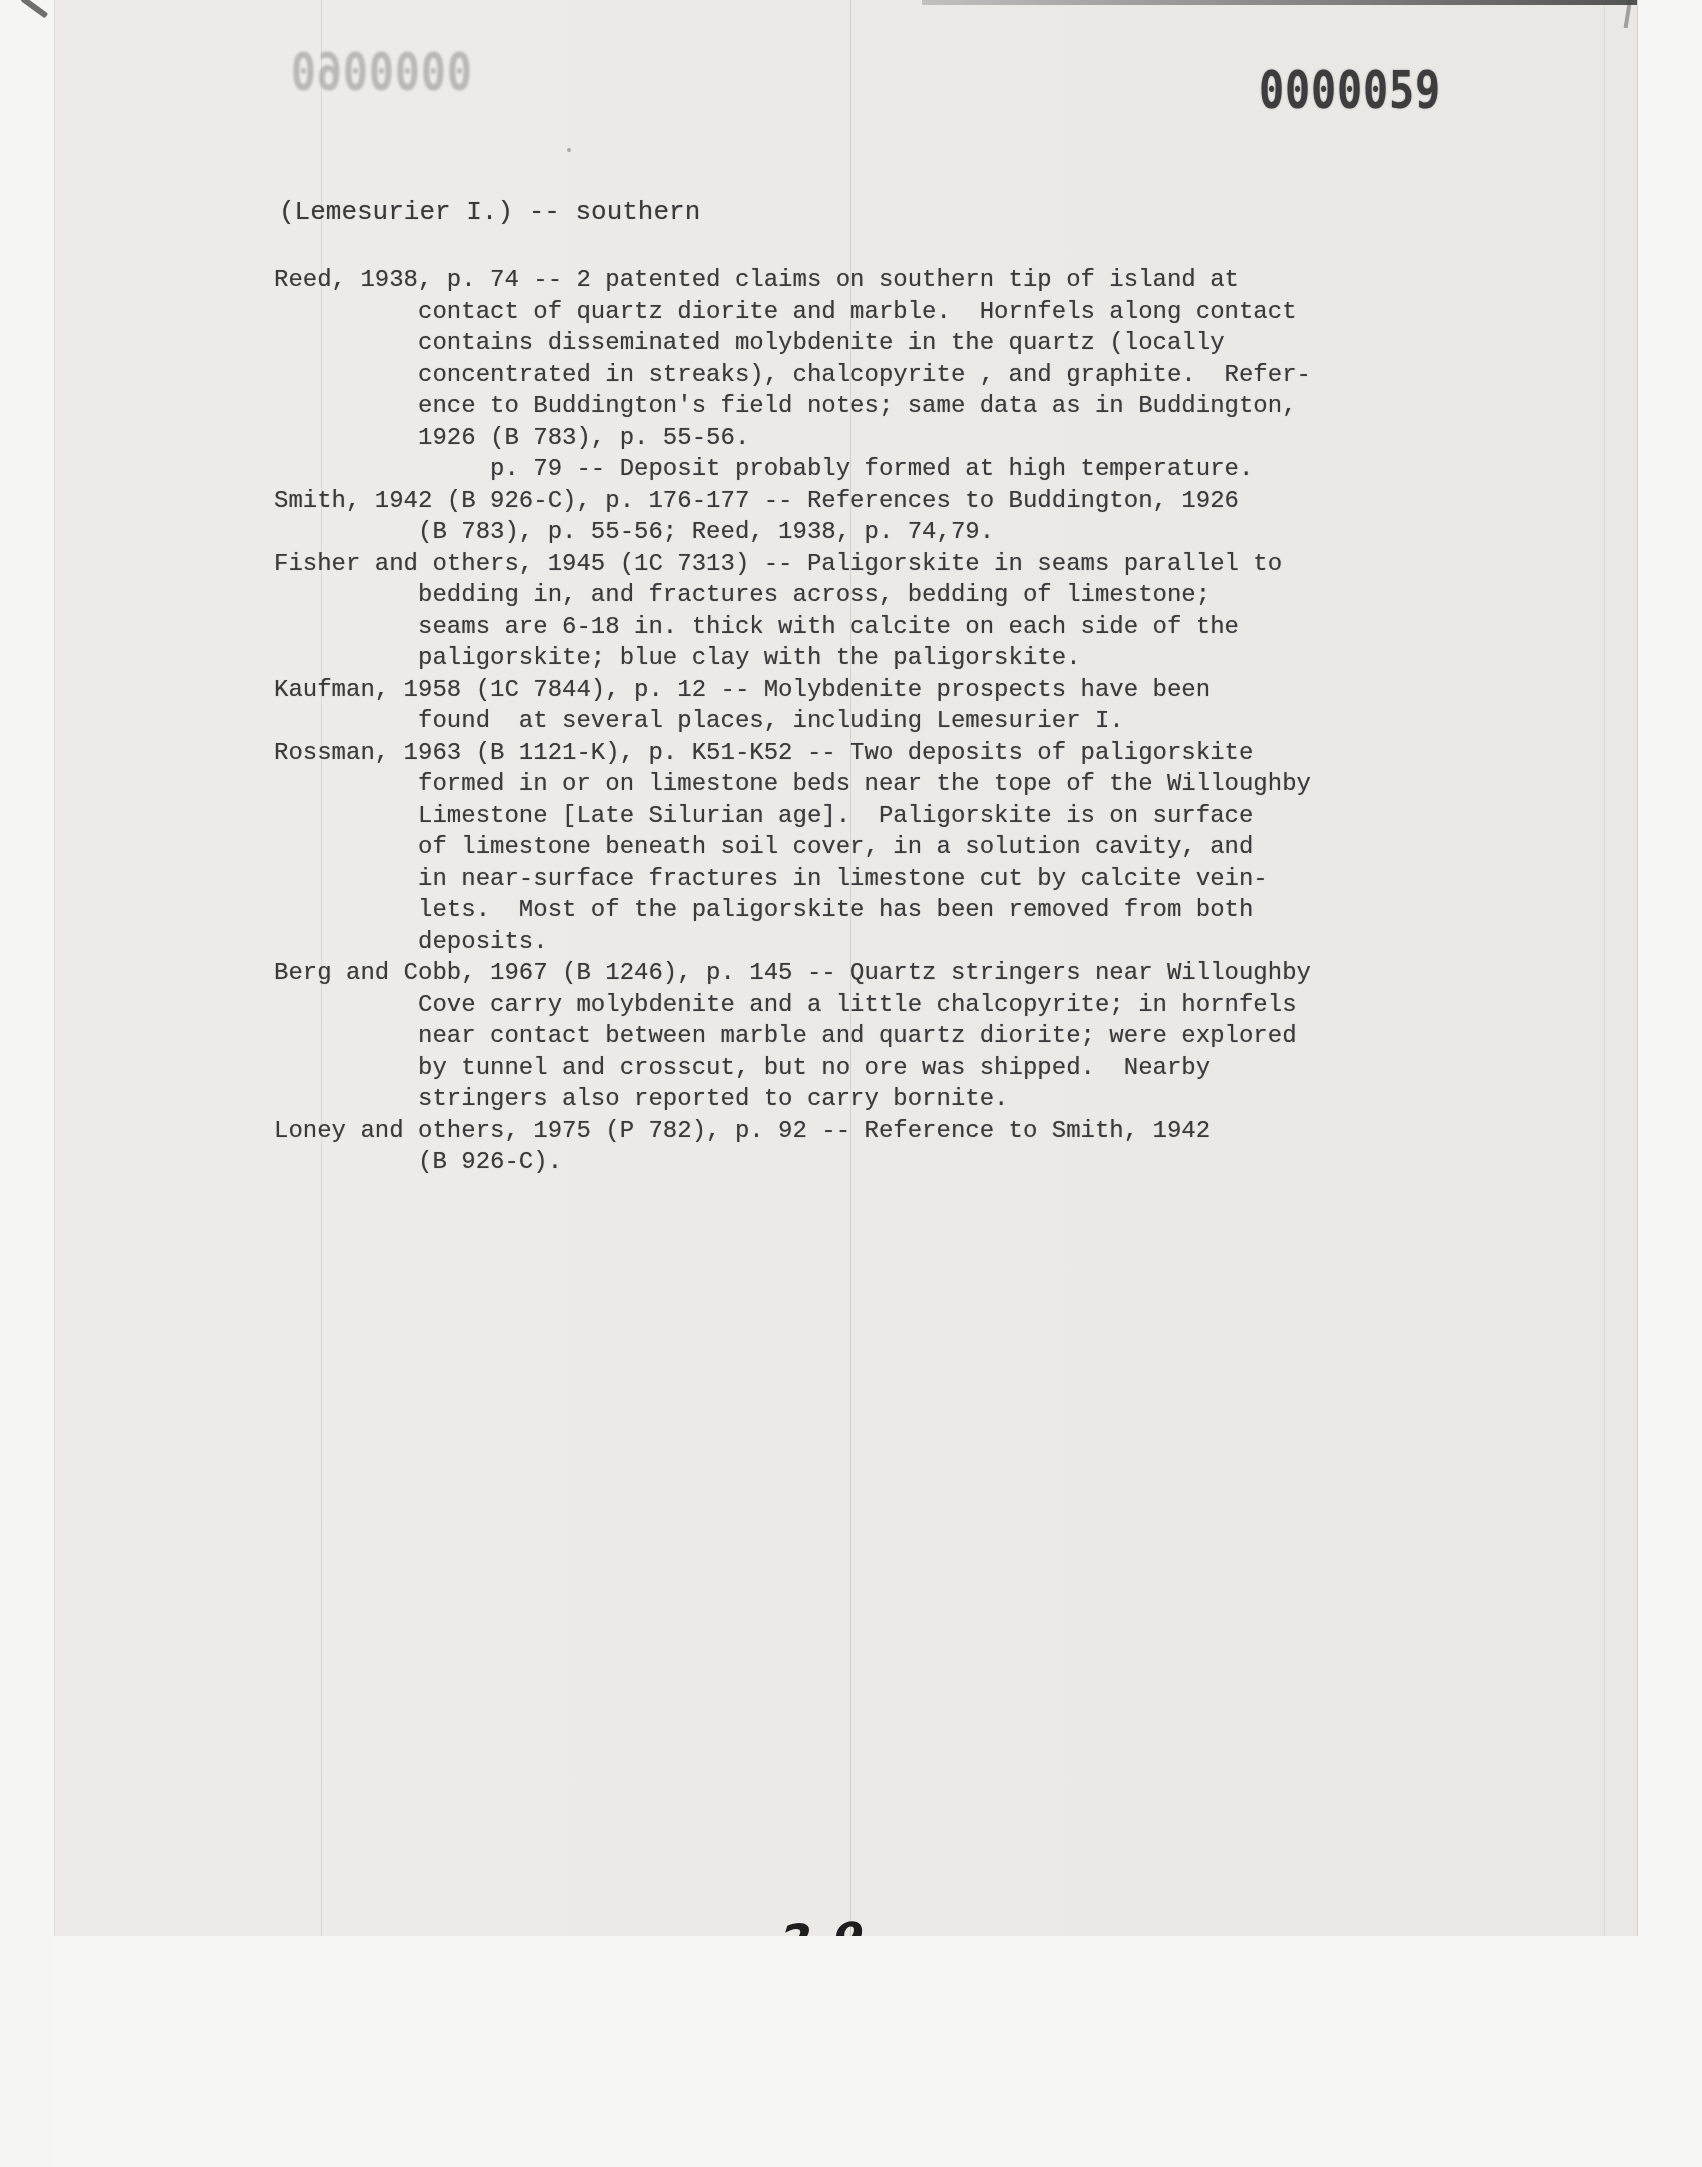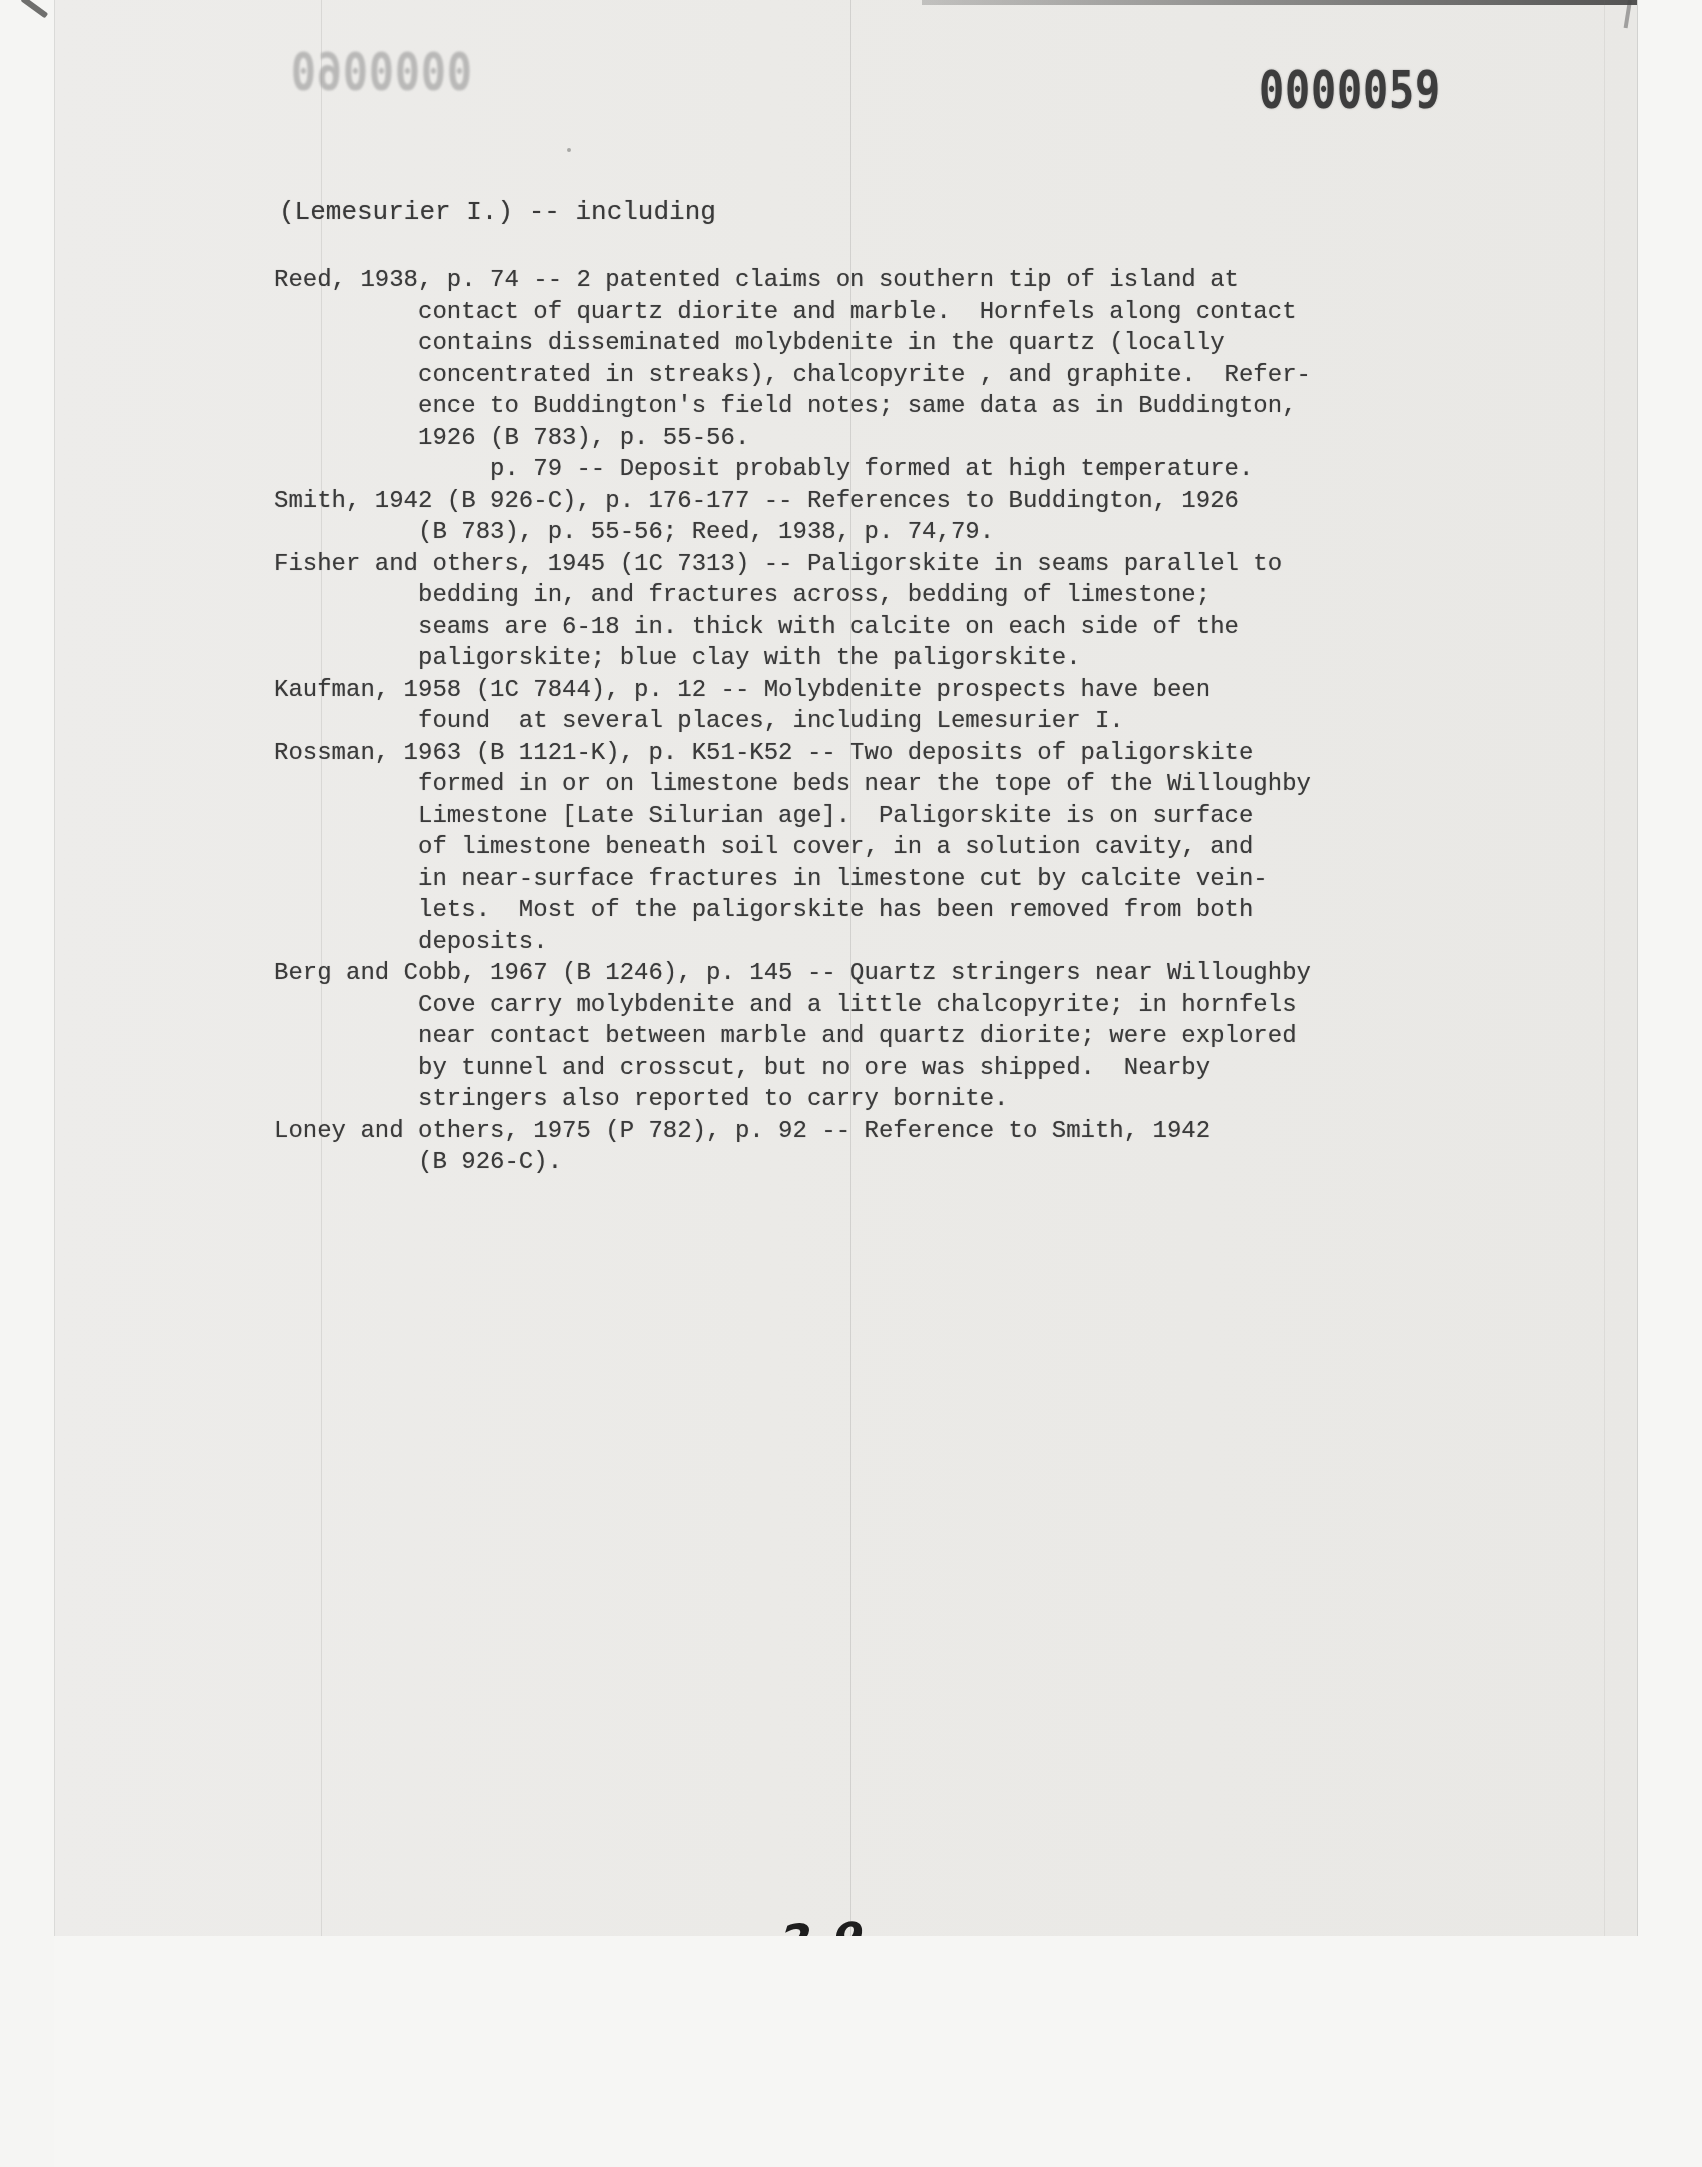--- a/index.html
+++ b/index.html
@@ -172,21 +172,21 @@
     <div class="corner-notch"></div>
 
     <div class="crease crease-1"></div>
     <div class="crease crease-2"></div>
     <div class="crease crease-3"></div>
 
     <div class="bleed-stamp">0000060</div>
 
     <div class="serial-stamp">0000059</div>
 
-    <div class="doc-header">(Lemesurier I.) -- including</div>
+    <div class="doc-header">(Lemesurier I.) -- southern</div>
 
     <pre class="doc-body">Reed, 1938, p. 74 -- 2 patented claims on southern tip of island at
           contact of quartz diorite and marble.  Hornfels along contact
           contains disseminated molybdenite in the quartz (locally
           concentrated in streaks), chalcopyrite , and graphite.  Refer-
           ence to Buddington's field notes; same data as in Buddington,
           1926 (B 783), p. 55-56.
                p. 79 -- Deposit probably formed at high temperature.
 Smith, 1942 (B 926-C), p. 176-177 -- References to Buddington, 1926
           (B 783), p. 55-56; Reed, 1938, p. 74,79.

